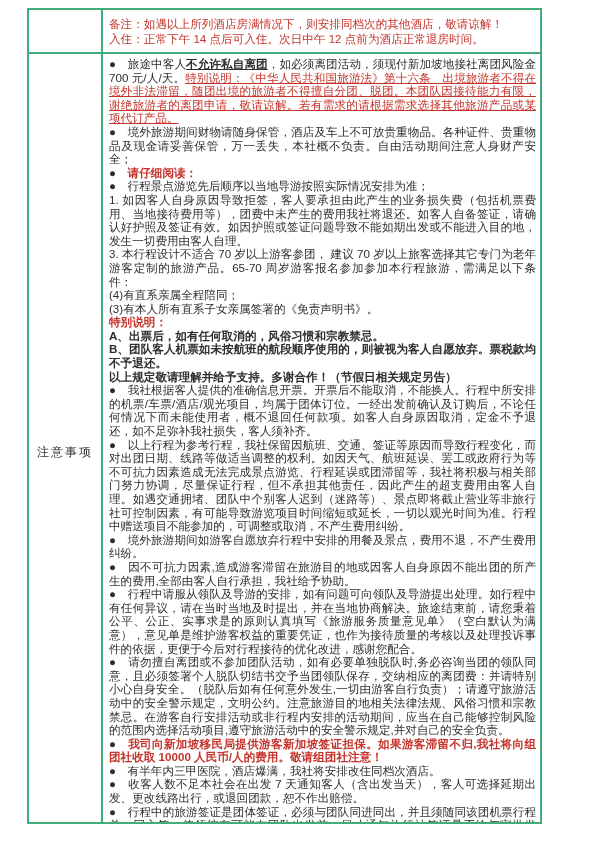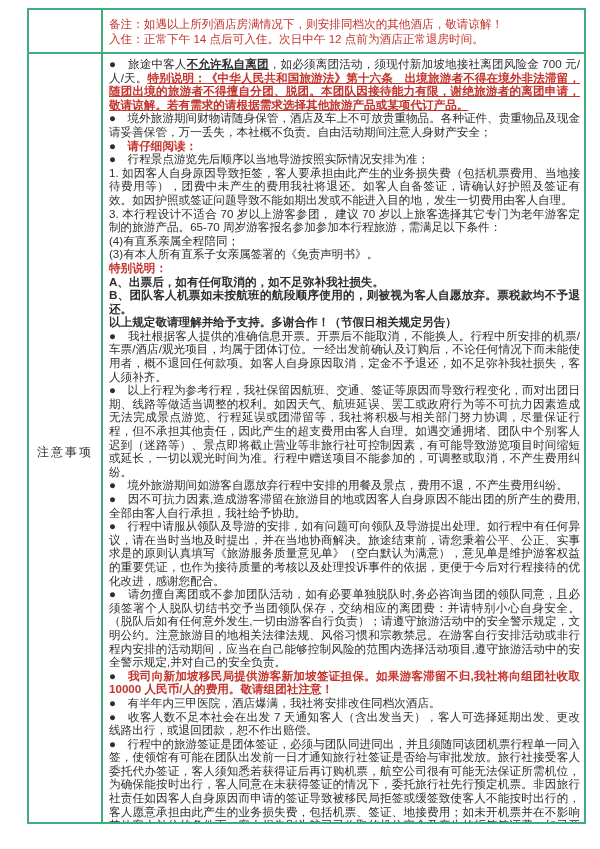--- a/index.html
+++ b/index.html
@@ -12,21 +12,21 @@
   body{
     font-family:"Liberation Sans","DejaVu Sans",sans-serif;
     color:var(--ink);
     position:relative;
     height:849px;
     overflow:hidden;
   }
   .doc-table{
     position:absolute;
     left:27px; top:8px;
-    width:559px; height:816px;
+    width:515px; height:816px;
     border:2px solid var(--green);
     display:flex;
     flex-direction:column;
     background:#fff;
   }
   .row{display:flex;flex-direction:row;overflow:hidden;}
   .row-remark{height:44px;border-bottom:2px solid var(--green);flex:none;}
   .row-notice{flex:1;}
   .label-cell{
     width:74px;
@@ -58,21 +58,21 @@
   .remark-cell .para{
     line-height:15px;
     text-align:left;
   }
   
   .s-n{}
   .s-b{font-weight:bold;}
   .s-bu{font-weight:bold;text-decoration:underline;}
   .s-r{color:var(--red);}
   .s-rb{color:var(--red);font-weight:bold;}
-  .s-rbu{color:var(--red);font-weight:bold;text-decoration:underline;}
+  .s-rbu{color:var(--red);font-weight:normal;text-decoration:underline;}
 </style>
 </head>
 <body>
 
 <div class="doc-table">
   <div class="row row-remark">
     <div class="label-cell"></div>
     <div class="content-cell remark-cell" id="remark-content">
         <p class="para"><span class="s-r">备注：如遇以上所列酒店房满情况下，则安排同档次的其他酒店，敬请谅解！</span></p>
         <p class="para"><span class="s-r">入住：正常下午 14 点后可入住。次日中午 12 点前为酒店正常退房时间。</span></p>
@@ -85,21 +85,21 @@
     <div class="content-cell" id="notice-content">
         <p class="para"><span class="s-n">●　旅途中客人</span><span class="s-bu">不允许私自离团</span><span class="s-n">，如必须离团活动，须现付新加坡地接社离团风险金 700 元/人/天。</span><span class="s-rbu">特别说明：《中华人民共和国旅游法》第十六条　出境旅游者不得在境外非法滞留，随团出境的旅游者不得擅自分团、脱团。本团队因接待能力有限，谢绝旅游者的离团申请，敬请谅解。若有需求的请根据需求选择其他旅游产品或某项代订产品。</span></p>
         <p class="para"><span class="s-n">●　境外旅游期间财物请随身保管，酒店及车上不可放贵重物品。各种证件、贵重物品及现金请妥善保管，万一丢失，本社概不负责。自由活动期间注意人身财产安全；</span></p>
         <p class="para"><span class="s-n">●　</span><span class="s-rb">请仔细阅读：</span></p>
         <p class="para"><span class="s-n">●　行程景点游览先后顺序以当地导游按照实际情况安排为准；</span></p>
         <p class="para"><span class="s-n">1. 如因客人自身原因导致拒签，客人要承担由此产生的业务损失费（包括机票费用、当地接待费用等），团费中未产生的费用我社将退还。如客人自备签证，请确认好护照及签证有效。如因护照或签证问题导致不能如期出发或不能进入目的地，发生一切费用由客人自理。</span></p>
         <p class="para"><span class="s-n">3. 本行程设计不适合 70 岁以上游客参团， 建议 70 岁以上旅客选择其它专门为老年游客定制的旅游产品。65-70 周岁游客报名参加参加本行程旅游，需满足以下条件：</span></p>
         <p class="para"><span class="s-n">(4)有直系亲属全程陪同；</span></p>
         <p class="para"><span class="s-n">(3)有本人所有直系子女亲属签署的《免责声明书》。</span></p>
         <p class="para"><span class="s-rb">特别说明：</span></p>
-        <p class="para"><span class="s-b">A、出票后，如有任何取消的，如不足弥补我社损失。</span></p>
+        <p class="para"><span class="s-b">A、出票后，如有任何取消的，风俗习惯和宗教禁忌。</span></p>
         <p class="para"><span class="s-b">B、团队客人机票如未按航班的航段顺序使用的，则被视为客人自愿放弃。票税款均不予退还。</span></p>
         <p class="para"><span class="s-b">以上规定敬请理解并给予支持。多谢合作！（节假日相关规定另告）</span></p>
         <p class="para"><span class="s-n">●　我社根据客人提供的准确信息开票。开票后不能取消，不能换人。行程中所安排的机票/车票/酒店/观光项目，均属于团体订位。一经出发前确认及订购后，不论任何情况下而未能使用者，概不退回任何款项。如客人自身原因取消，定金不予退还，如不足弥补我社损失，客人须补齐。</span></p>
         <p class="para"><span class="s-n">●　以上行程为参考行程，我社保留因航班、交通、签证等原因而导致行程变化，而对出团日期、线路等做适当调整的权利。如因天气、航班延误、罢工或政府行为等不可抗力因素造成无法完成景点游览、行程延误或团滞留等，我社将积极与相关部门努力协调，尽量保证行程，但不承担其他责任，因此产生的超支费用由客人自理。如遇交通拥堵、团队中个别客人迟到（迷路等）、景点即将截止营业等非旅行社可控制因素，有可能导致游览项目时间缩短或延长，一切以观光时间为准。行程中赠送项目不能参加的，可调整或取消，不产生费用纠纷。</span></p>
         <p class="para"><span class="s-n">●　境外旅游期间如游客自愿放弃行程中安排的用餐及景点，费用不退，不产生费用纠纷。</span></p>
         <p class="para"><span class="s-n">●　因不可抗力因素,造成游客滞留在旅游目的地或因客人自身原因不能出团的所产生的费用,全部由客人自行承担，我社给予协助。</span></p>
         <p class="para"><span class="s-n">●　行程中请服从领队及导游的安排，如有问题可向领队及导游提出处理。如行程中有任何异议，请在当时当地及时提出，并在当地协商解决。旅途结束前，请您秉着公平、公正、实事求是的原则认真填写《旅游服务质量意见单》（空白默认为满意），意见单是维护游客权益的重要凭证，也作为接待质量的考核以及处理投诉事件的依据，更便于今后对行程接待的优化改进，感谢您配合。</span></p>
         <p class="para"><span class="s-n">●　请勿擅自离团或不参加团队活动，如有必要单独脱队时,务必咨询当团的领队同意，且必须签署个人脱队切结书交予当团领队保存，交纳相应的离团费：并请特别小心自身安全。（脱队后如有任何意外发生,一切由游客自行负责）；请遵守旅游活动中的安全警示规定，文明公约。注意旅游目的地相关法律法规、风俗习惯和宗教禁忌。在游客自行安排活动或非行程内安排的活动期间，应当在自己能够控制风险的范围内选择活动项目,遵守旅游活动中的安全警示规定,并对自己的安全负责。</span></p>
         <p class="para"><span class="s-n">●　</span><span class="s-rb">我司向新加坡移民局提供游客新加坡签证担保。如果游客滞留不归,我社将向组团社收取 10000 人民币/人的费用。敬请组团社注意！</span></p>
         <p class="para"><span class="s-n">●　有半年内三甲医院，酒店爆满，我社将安排改住同档次酒店。</span></p>

